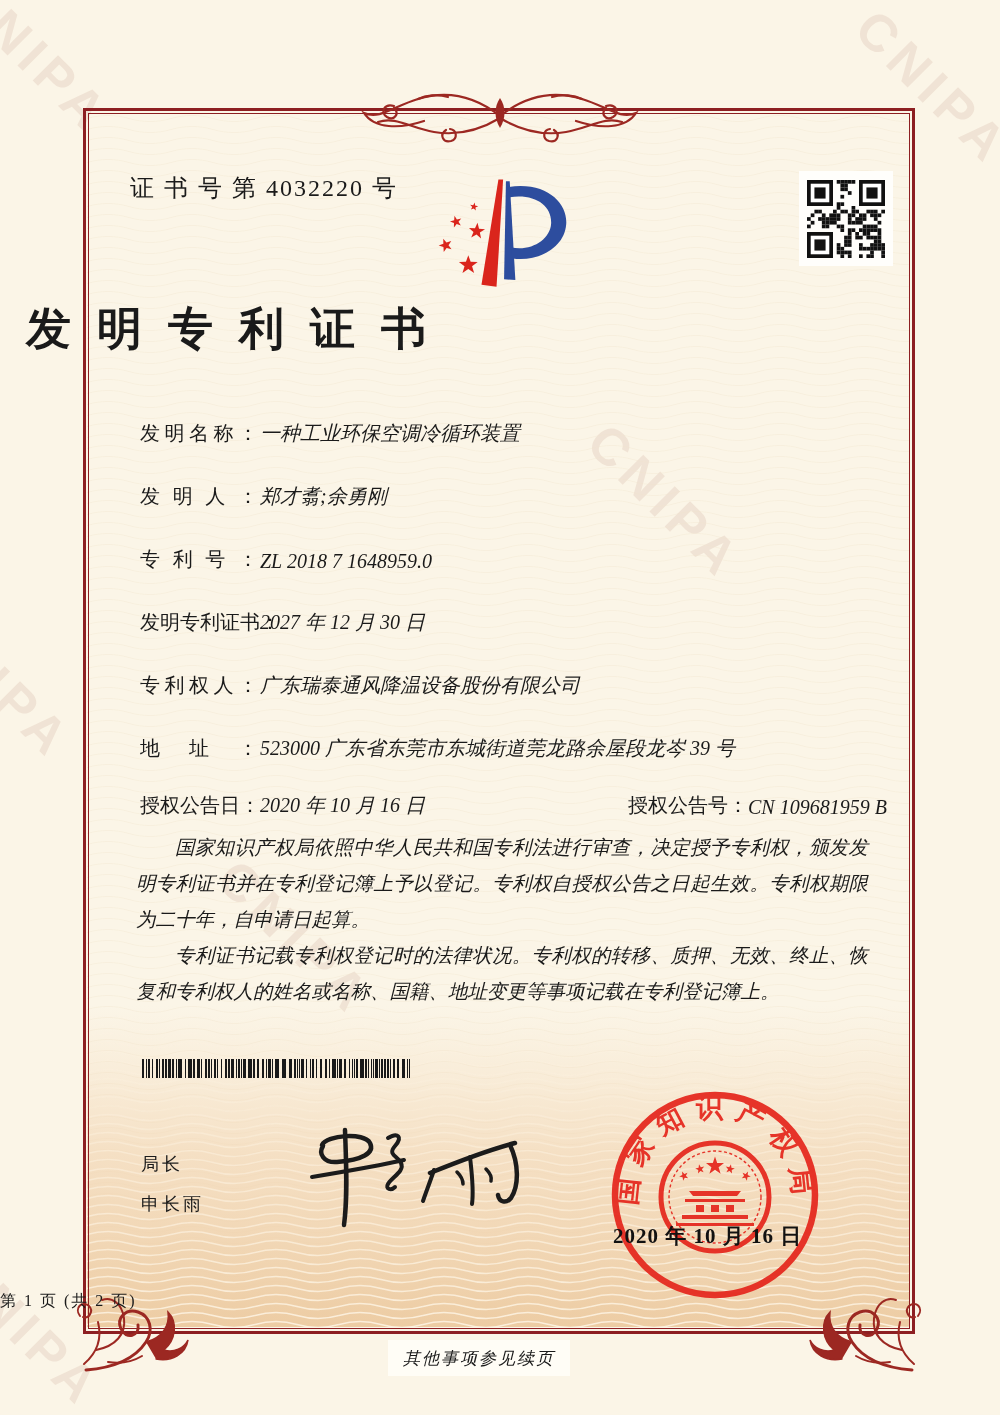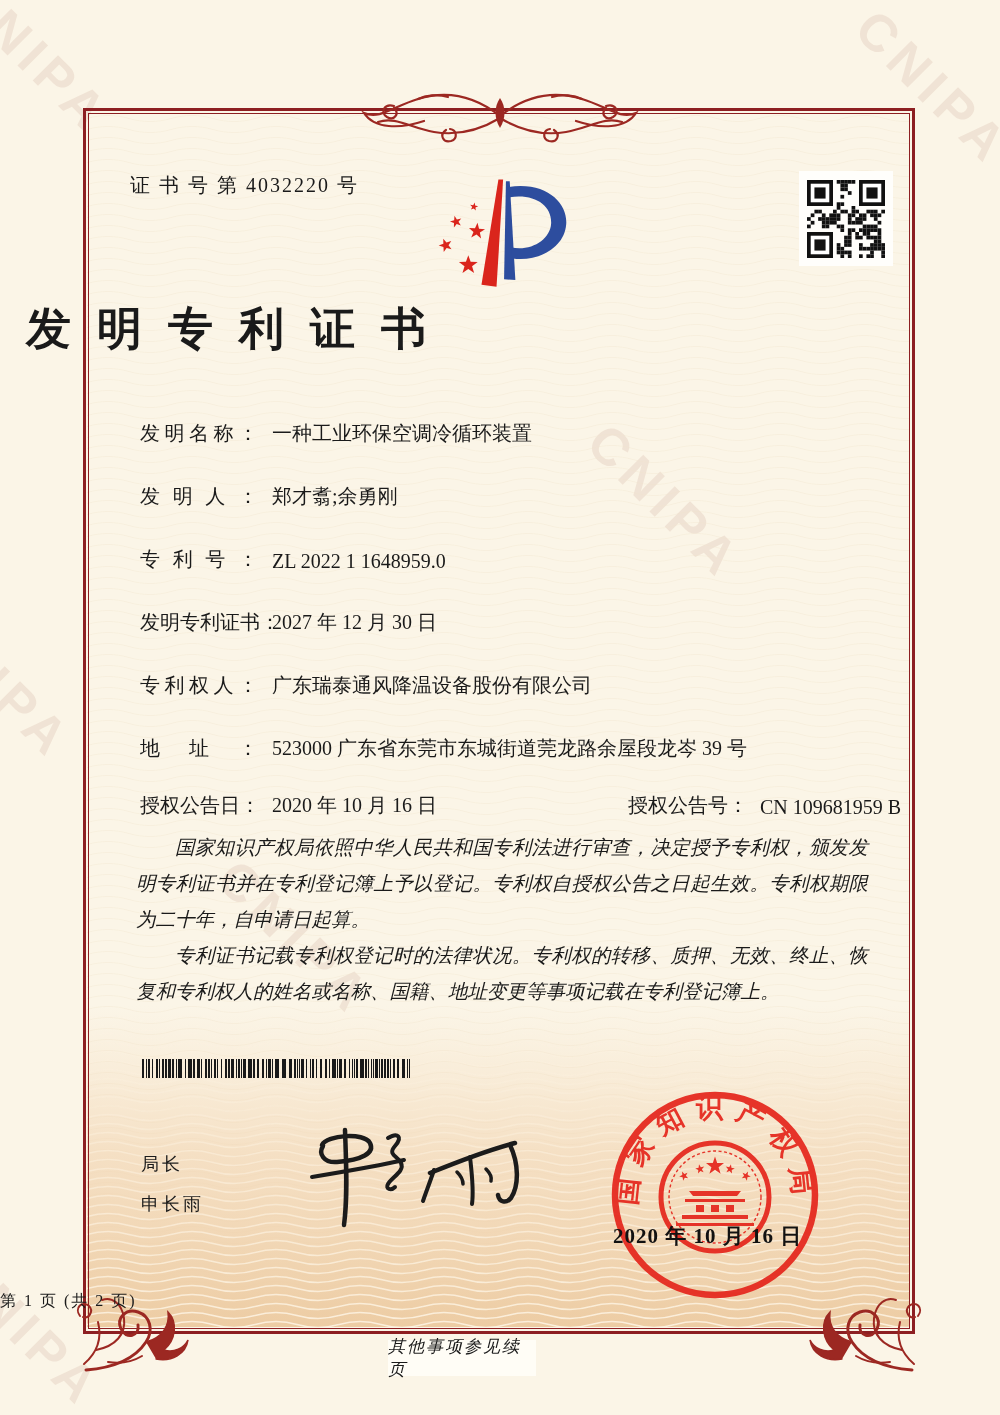--- a/index.html
+++ b/index.html
@@ -19,50 +19,50 @@
   }
   
   .frame{position:absolute; left:83px; top:108px; width:826px; height:1220px;
     border:3px solid #8d1f22; z-index:1;}
   .frame::after{content:""; position:absolute; inset:2px; border:1px solid #8d1f22;}
   
   .texture{position:absolute; left:87px; top:113px; width:822px; height:1214px; z-index:0; opacity:.35;}
   .guilloche{position:absolute; left:87px; top:1005px; width:822px; height:322px; z-index:1;}
   .ornament{position:absolute; z-index:3; pointer-events:none;}
   
-  .cert-no{position:absolute; left:130px; top:172px; font-size:20px; letter-spacing:2px; z-index:4;}
+  .cert-no{position:absolute; left:130px; top:172px; font-size:24px; letter-spacing:2px; z-index:4;}
   .qr-box{position:absolute; left:799px; top:171px; width:94px; height:95px; background:#fffefb; z-index:4;
     display:flex; align-items:center; justify-content:center;}
   .logo{position:absolute; left:425px; top:166px; width:160px; height:136px; z-index:4;}
   .title{
     position:absolute; left:0; top:299px; width:100%; z-index:4;
     font-size:45px; font-weight:bold; letter-spacing:26px; text-indent:26px;
   }
   
   .field-row{position:absolute; left:140px; font-size:20px; z-index:4; white-space:nowrap;}
   .flabel{display:inline-block; width:118px; text-align:justify; text-align-last:justify; vertical-align:bottom;}
   .fcolon::after{content:"："}
-  .fvalue{margin-left:14px;}
+  .fvalue{margin-left:2px;font-style:italic;}
   .grant-no-pair{position:absolute; left:488px; top:0;}
   
   .body-text{
     position:absolute; left:136px; top:830px; width:732px; z-index:4;
     font-size:19.5px; line-height:36px; text-align:justify; font-style:italic;
   }
   .body-text p{margin:0; text-indent:2em;font-style:italic;}
   
   .barcode{position:absolute; left:142px; top:1059px; z-index:4;}
   .signer{position:absolute; left:141px; top:1144px; z-index:4;
     font-family:"Liberation Sans","DejaVu Sans",sans-serif; font-size:18px; line-height:40px; letter-spacing:3px;}
   .signature{position:absolute; left:282px; top:1100px; z-index:4;}
   .seal{position:absolute; left:605px; top:1085px; z-index:5; opacity:.93;}
   .seal-date{position:absolute; left:613px; top:1222px; width:220px; z-index:6;
     font-size:21px; font-weight:600; letter-spacing:1px; color:#111;}
   .page-indicator{position:absolute; left:0; top:1291px; width:954px; text-align:left; z-index:4; font-size:16px; letter-spacing:2px;}
-  .cont-note{position:absolute; left:388px; top:1340px; width:148px; height:36px; background:#fffdf6; z-index:4;
+  .cont-note{position:absolute; left:388px; top:1340px; width:182px; height:36px; background:#fffdf6; z-index:4;
     display:flex; align-items:center; justify-content:center; font-size:17px; font-style:italic; letter-spacing:2px;}
 </style>
 </head>
 <body>
 
 <div class="page">
 
   <div class="wm" style="left:-14px; top:-34px;">CNIPA</div>
   <div class="wm" style="left:886px; top:-2px;">CNIPA</div>
   <div class="wm" style="left:618px; top:412px;">CNIPA</div>
@@ -294,21 +294,21 @@
 
   <div class="title">发明专利证书</div>
 
   <div class="field-row" style="top:420px;">
     <span class="flabel fcolon">发明名称</span><span class="fvalue">一种工业环保空调冷循环装置</span>
   </div>
   <div class="field-row" style="top:483px;">
     <span class="flabel fcolon">发明人</span><span class="fvalue">郑才翥;余勇刚</span>
   </div>
   <div class="field-row" style="top:546px;">
-    <span class="flabel fcolon">专利号</span><span class="fvalue">ZL 2022 1 1648959.0</span>
+    <span class="flabel fcolon">专利号</span><span class="fvalue">ZL 2018 7 1648959.0</span>
   </div>
   <div class="field-row" style="top:609px;">
     <span class="flabel fcolon">发明专利证书</span><span class="fvalue">2027 年 12 月 30 日</span>
   </div>
   <div class="field-row" style="top:672px;">
     <span class="flabel fcolon">专利权人</span><span class="fvalue">广东瑞泰通风降温设备股份有限公司</span>
   </div>
   <div class="field-row" style="top:735px;">
     <span class="flabel fcolon">地址</span><span class="fvalue">523000 广东省东莞市东城街道莞龙路余屋段龙岑 39 号</span>
   </div>

